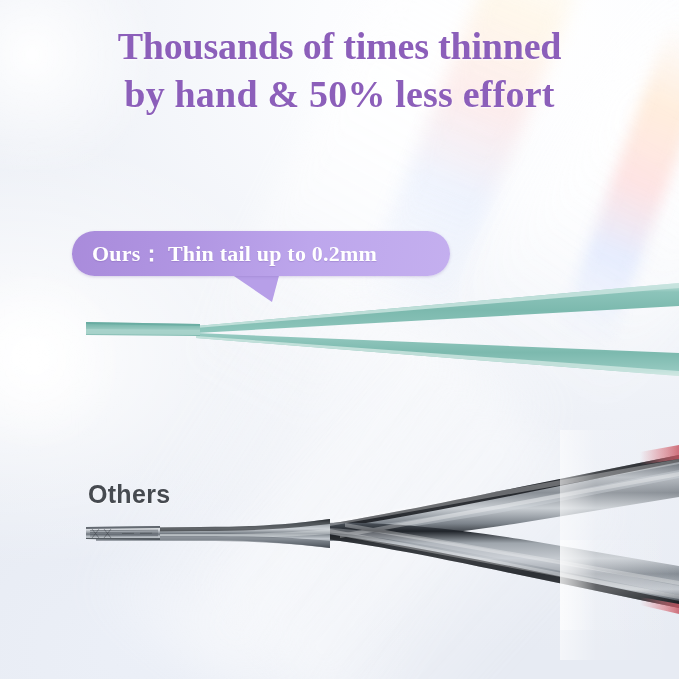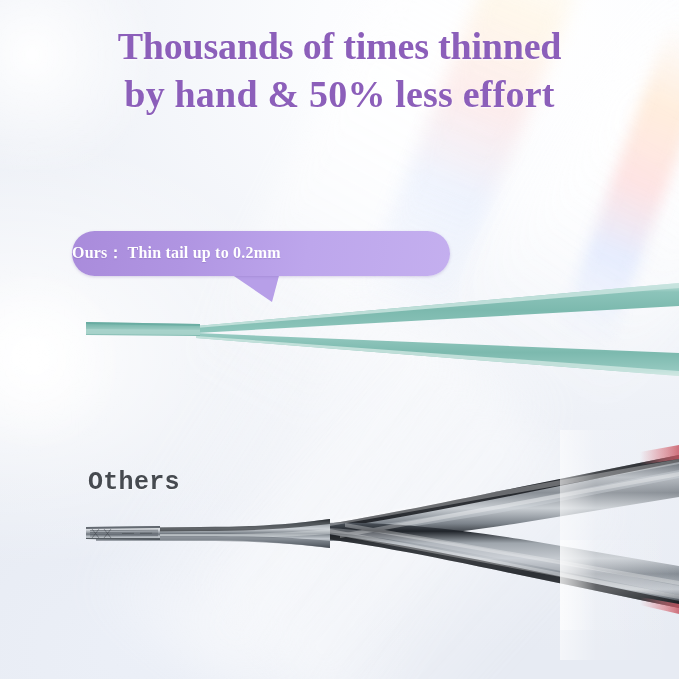--- a/index.html
+++ b/index.html
@@ -135,41 +135,42 @@
     background: linear-gradient(100deg, #a98bdb 0%, #b095e2 30%, #bda6ec 62%, #c4afef 100%);
     box-shadow: 0 1px 3px rgba(120,90,170,0.25);
     display: flex;
     align-items: center;
     z-index: 6;
   }
   .callout-text {
     color: #ffffff;
     font-family: "Liberation Serif", serif;
     font-weight: bold;
-    font-size: 16px;
+    font-size: 22px;
     letter-spacing: 0.2px;
+    padding-left: 20px;
     white-space: nowrap;
     text-shadow: 0 1px 1px rgba(110,80,160,0.28);
   }
   .callout-tail {
     position: absolute;
     left: 228px;
     top: 272px;
     width: 52px;
     height: 30px;
     z-index: 5;
   }
 
   
   .others-label {
     position: absolute;
     left: 88px;
-    top: 468px;
+    top: 480px;
     color: #464a50;
-    font-family: Liberation Mono, monospace;
+    font-family: Liberation Sans, sans-serif;
     font-weight: bold;
     font-size: 25px;
     letter-spacing: 0.3px;
     text-shadow: 0 1px 1px rgba(255,255,255,0.8);
     z-index: 4;
   }
 
   
   .art {
     position: absolute;

